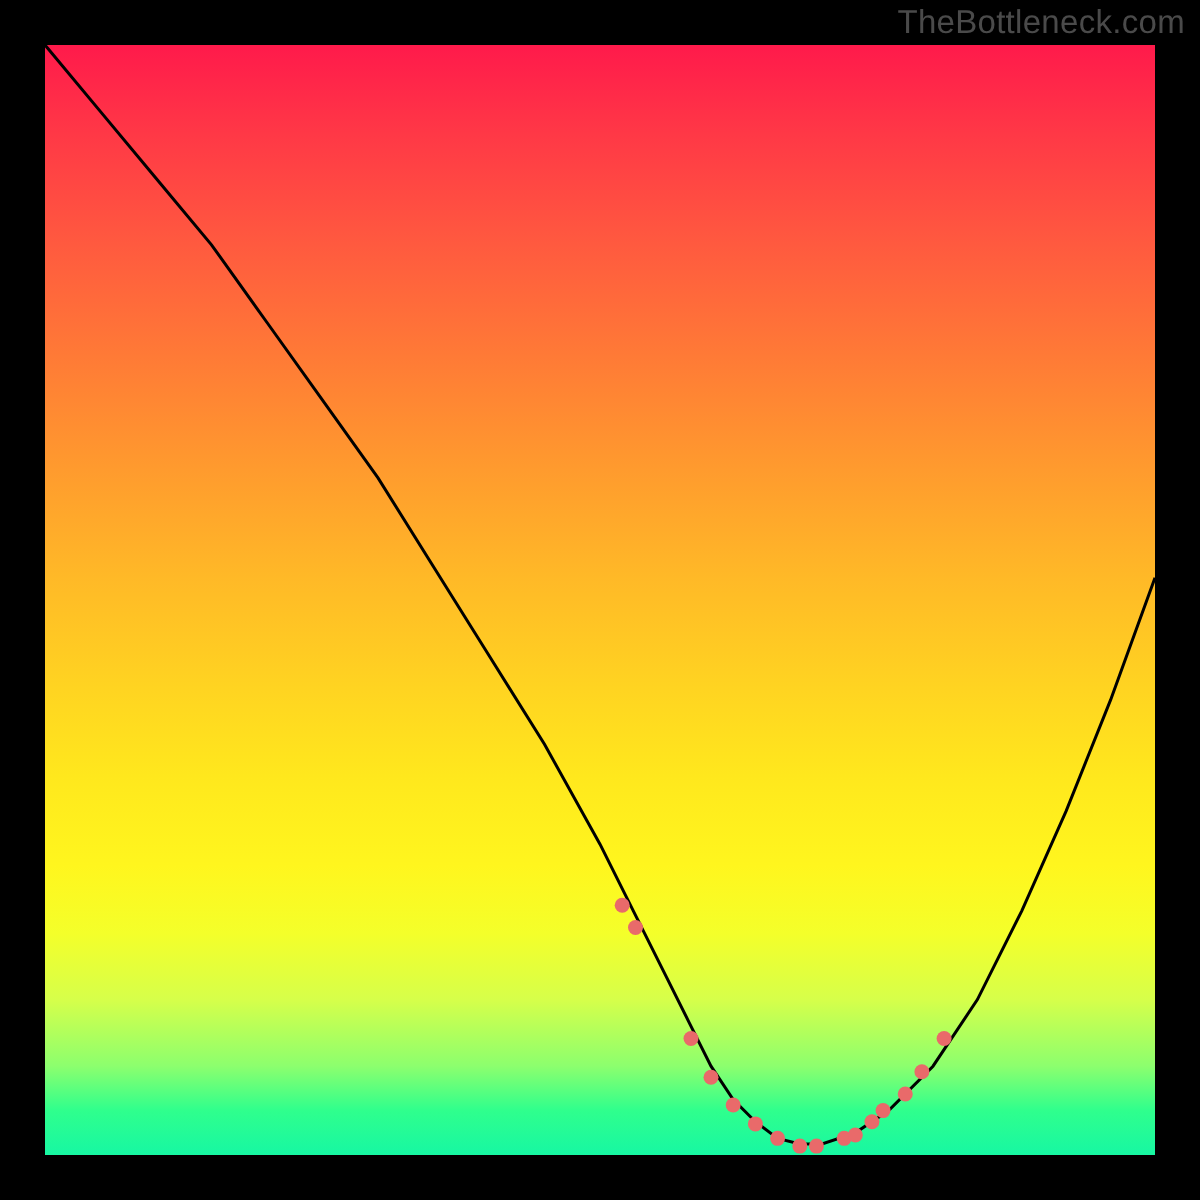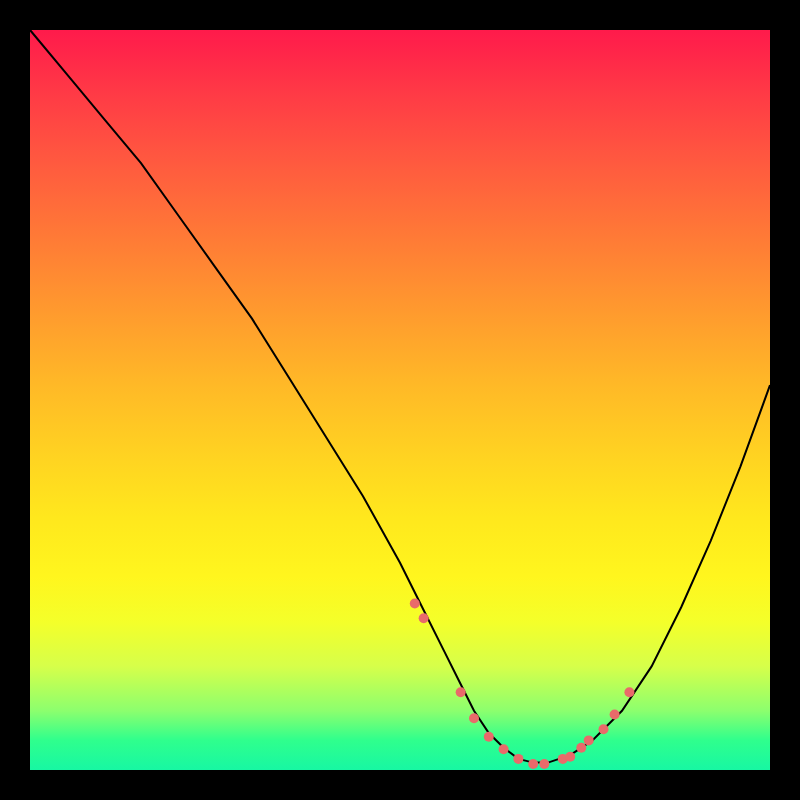--- a/index.html
+++ b/index.html
@@ -65,20 +65,21 @@
   .curve-path {
     fill: none;
     stroke: #000;
     stroke-width: 2;
   }
 </style>
 </head>
 <body>
 
 <div class="frame">
+  <div class="watermark">TheBottleneck.com</div>
 
   <div class="plot-area">
     <svg class="curve" viewBox="0 0 740 740">
       <path id="curve-path" class="curve-path" d="M0.00 0.00 L37.00 44.40 L74.00 88.80 L111.00 133.20 L148.00 185.00 L185.00 236.80 L222.00 288.60 L259.00 347.80 L296.00 407.00 L333.00 466.20 L370.00 532.80 L392.20 577.20 L414.40 621.60 L429.20 651.20 L444.00 680.80 L458.80 703.00 L473.60 717.80 L488.40 728.90 L503.20 732.60 L518.00 732.60 L540.20 725.20 L562.40 710.40 L592.00 680.80 L621.60 636.40 L651.20 577.20 L680.80 510.60 L710.40 436.60 L740.00 355.20"></path>
       <g id="dots-group">
           <circle cx="384.80" cy="573.50" r="5" class="dot"></circle>
           <circle cx="393.68" cy="588.30" r="5" class="dot"></circle>
           <circle cx="430.68" cy="662.30" r="5" class="dot"></circle>
           <circle cx="444.00" cy="688.20" r="5" class="dot"></circle>
           <circle cx="458.80" cy="706.70" r="5" class="dot"></circle>

